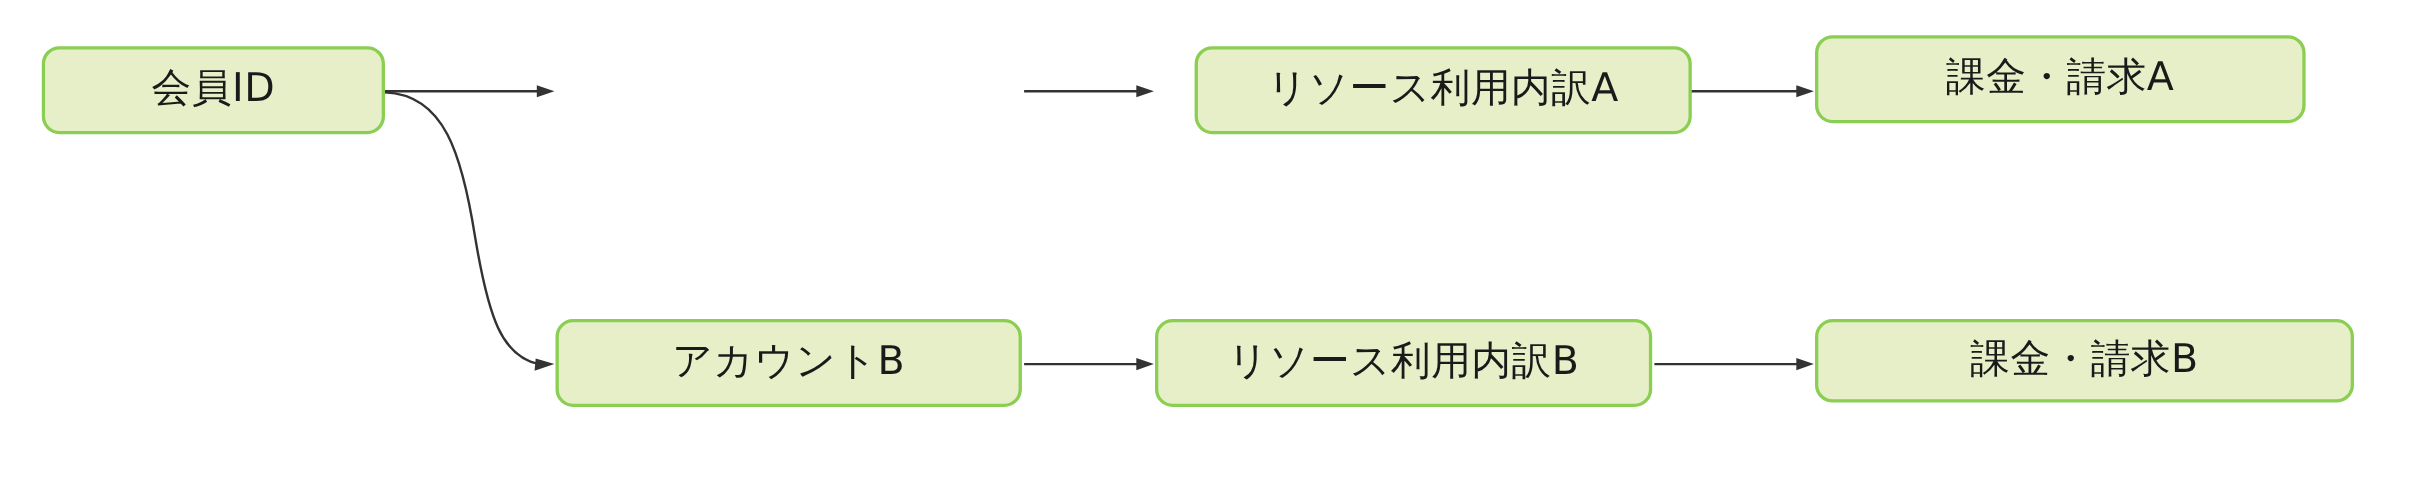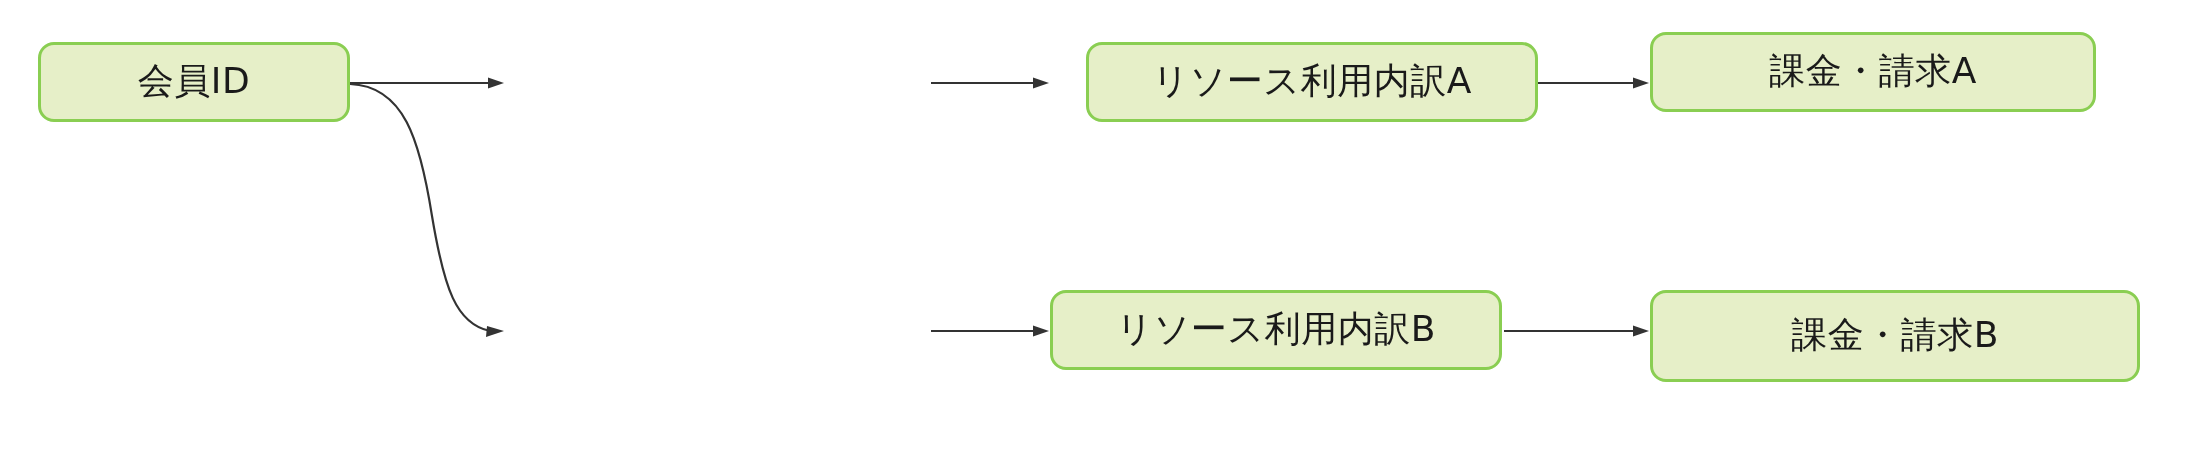--- a/index.html
+++ b/index.html
@@ -49,21 +49,21 @@
 
   
   .n-member-id      { left: 38px;   top: 42px;  width: 312px; height: 80px; }
   .n-account-a-real { left: 505px;  top: 42px;  width: 424px; height: 80px; }
   .n-resource-a     { left: 1050px; top: 42px;  width: 452px; height: 80px; margin-left: 36px; }
   .n-billing-a      { left: 1650px; top: 32px;  width: 446px; height: 80px; }
 
   
   .n-account-b      { left: 505px;  top: 290px; width: 424px; height: 80px; }
   .n-resource-b     { left: 1050px; top: 290px; width: 452px; height: 80px; align-items: center; }
-  .n-billing-b      { left: 1650px; top: 290px; width: 490px; height: 92px; }
+  .n-billing-b      { left: 1650px; top: 290px; width: 490px; height: 76px; }
 
   .edge-path {
     fill: none;
     stroke: #333333;
     stroke-width: 2.2px;
   }
   .edge-head {
     fill: #333333;
     stroke: none;
   }
@@ -112,20 +112,23 @@
 
 
   <div class="node n-resource-a">
     <span class="node-label">リソース利用内訳A</span>
   </div>
 
   <div class="node n-billing-a">
     <span class="node-label">課金・請求A</span>
   </div>
 
+  <div class="node n-account-b">
+    <span class="node-label">アカウントB</span>
+  </div>
 
   <div class="node n-resource-b">
     <span class="node-label">リソース利用内訳B</span>
   </div>
 
   <div class="node n-billing-b">
     <span class="node-label">課金・請求B</span>
   </div>
 
 </div>

